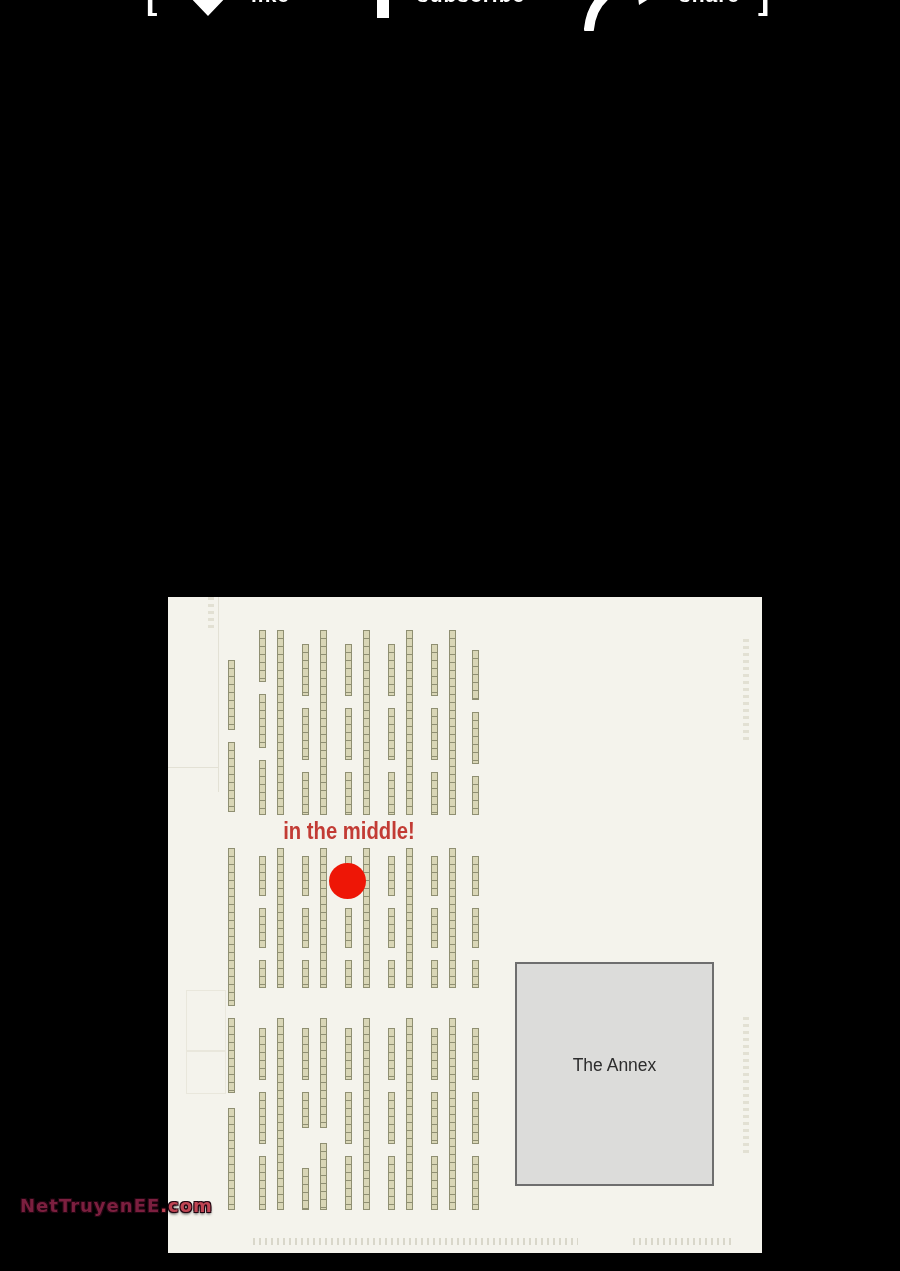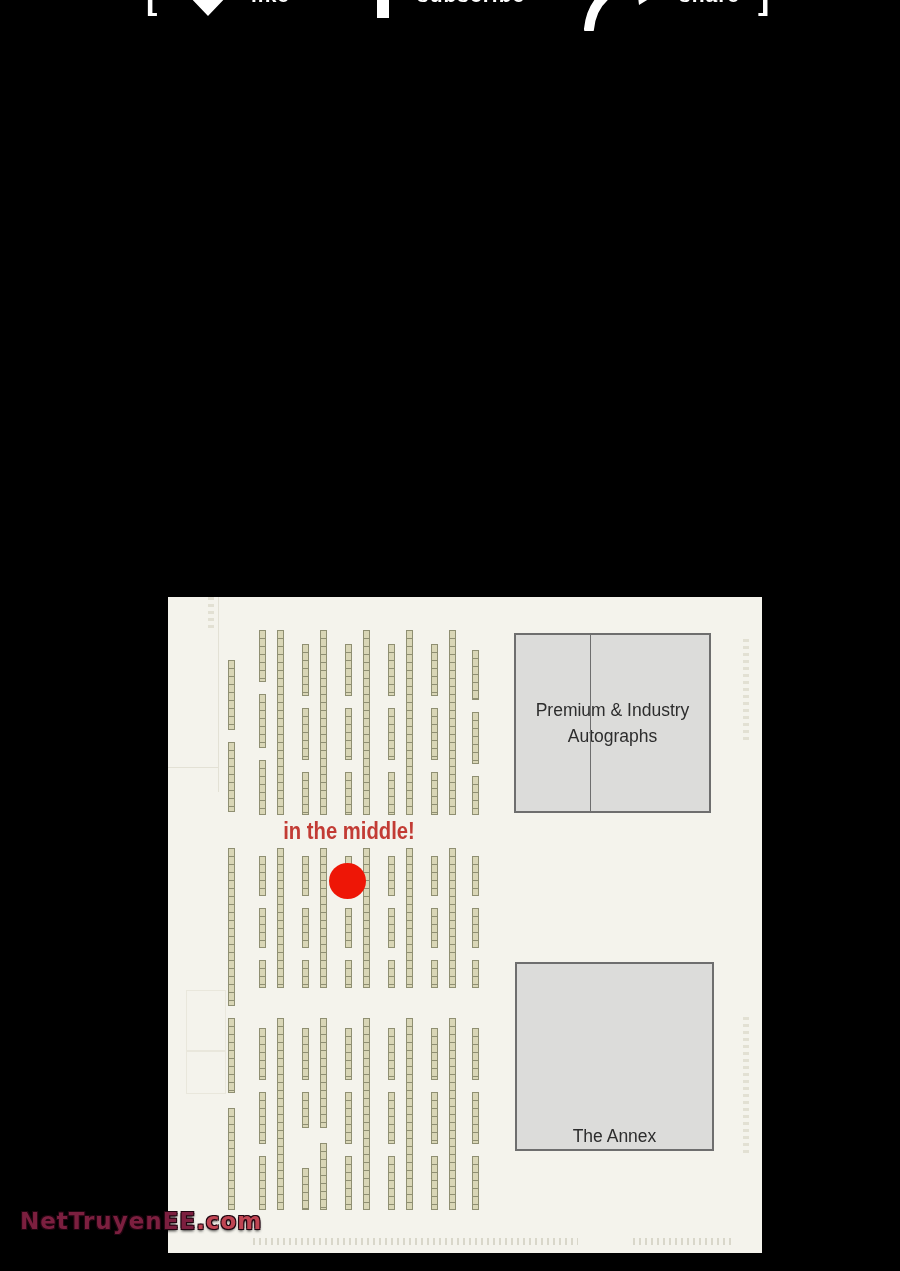--- a/index.html
+++ b/index.html
@@ -38,30 +38,30 @@
   .dot{position:absolute;left:161px;top:266px;width:37px;height:36px;border-radius:50%;
      background:var(--marker-color,#ee1606);}
 
   .area{position:absolute;background:#dcdcda;border:2px solid #6e6e6e;box-sizing:border-box;
      display:flex;align-items:center;justify-content:center;color:#2d2d2d;}
   .area span{display:block;text-align:center;font-size:17.5px;line-height:26px;}
   .area-premium{left:346px;top:36px;width:197px;height:180px;}
   .area-premium span{width:175px;}
   .area-guest{left:347px;top:253px;width:196px;height:103px;}
   .area-guest span{width:150px;}
-  .area-annex{left:347px;top:365px;width:199px;height:189px;align-items:flex-end;}
+  .area-annex{left:347px;top:365px;width:199px;height:224px;align-items:flex-start;}
   .area-annex span{padding-top:88px;width:180px;}
   .area-divider{position:absolute;left:74px;top:0;width:1px;height:100%;background:#6e6e6e;}
 
   
   .watermark{position:absolute;left:20px;top:1195px;z-index:5;line-height:1.05;
      font-weight:bold;font-family:"DejaVu Sans",sans-serif;}
   .wm1{font-size:19px;letter-spacing:1px;color:var(--wm-blue,#2b34a0);
      text-shadow:-1px -1px 0 #0a0a28,1px -1px 0 #0a0a28,-1px 1px 0 #0a0a28,1px 1px 0 #0a0a28,0 2px 3px rgba(0,0,0,.8);}
-  .wm2{font-size:23px;letter-spacing:1px;color:var(--wm-red,#7c1f3f);margin-top:14px;
+  .wm2{font-size:18px;letter-spacing:1px;color:var(--wm-red,#7c1f3f);margin-top:2px;
      text-shadow:-1px -1px 0 #210510,1px -1px 0 #210510,-1px 1px 0 #210510,1px 1px 0 #210510,0 2px 3px rgba(0,0,0,.8);}
   .wm2 .tld{color:var(--wm-tld,#c04553);}
 </style>
 </head>
 <body>
 
 <div class="stage">
 
   <div class="toolbar">
     <span class="bracket b-open">[</span>
@@ -169,24 +169,20 @@
         <div class="booth-run" style="left: 263px; top: 559px; height: 54px;"></div>
         <div class="booth-run" style="left: 281px; top: 421px; height: 192px;"></div>
         <div class="booth-run" style="left: 304px; top: 431px; height: 52px;"></div>
         <div class="booth-run" style="left: 304px; top: 495px; height: 52px;"></div>
         <div class="booth-run" style="left: 304px; top: 559px; height: 54px;"></div>
       </div>
 
     <div class="note">in the middle!</div>
     <div class="dot"></div>
 
-    <div class="area area-premium">
-      <div class="area-divider"></div>
-      <span>Premium &amp; Industry Autographs</span>
-    </div>
     <div class="area area-annex">
       <span>The Annex</span>
     </div>
   </div>
 
   <div class="watermark">
     <div class="wm2"><span>NetTruyenEE</span><span class="tld">.com</span></div>
   </div>
 
 </div>

